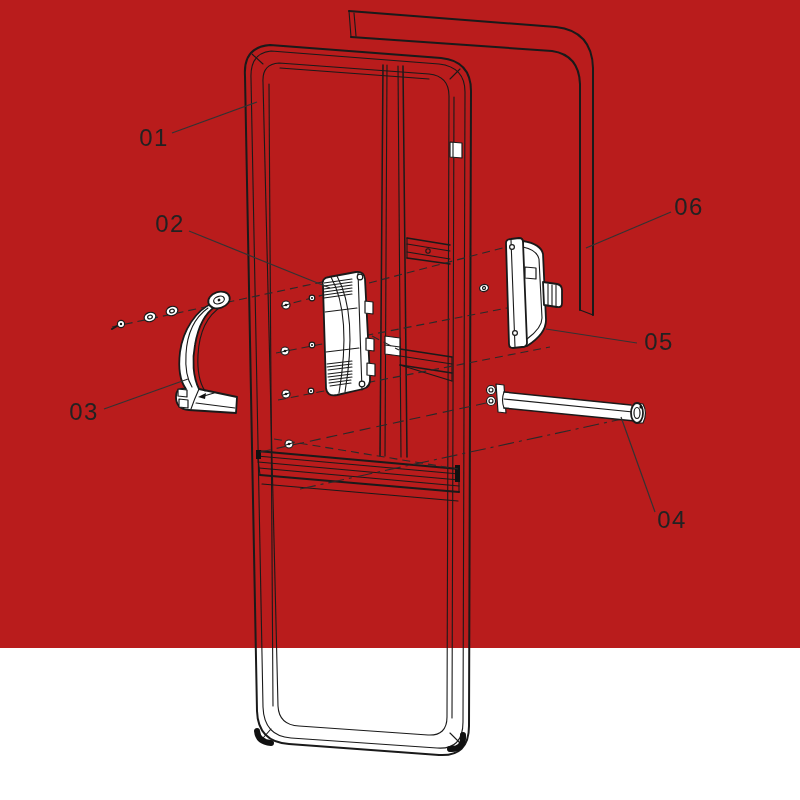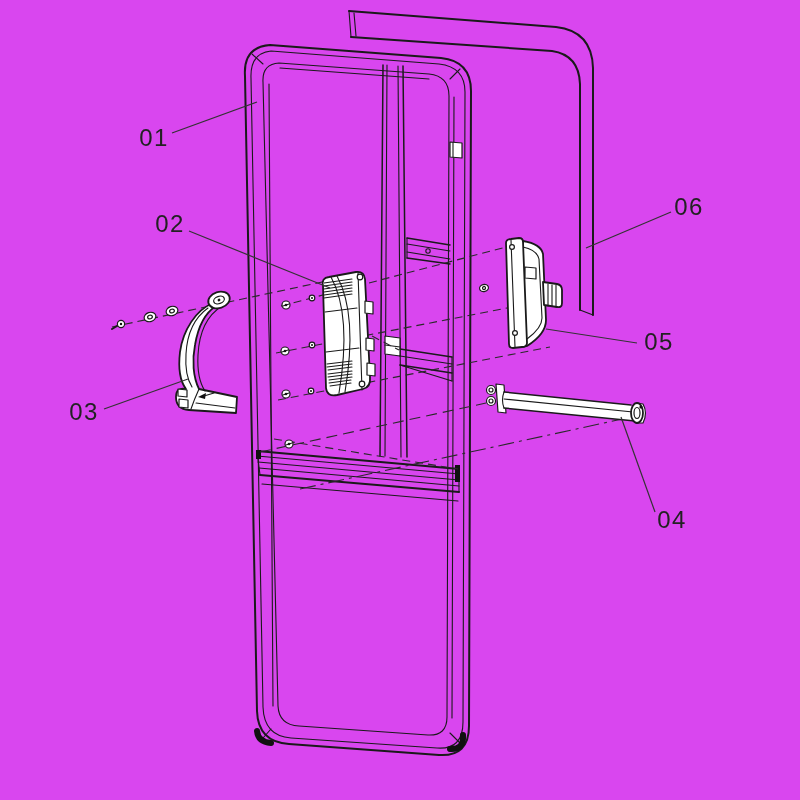--- a/index.html
+++ b/index.html
@@ -1,17 +1,17 @@
 <!DOCTYPE html>
 <html><head>
 <meta charset="utf-8">
 <style>
   html,body{margin:0;padding:0;background:#ffffff;}
   body{width:800px;height:800px;overflow:hidden;font-family:"Liberation Sans",sans-serif;}
-  .stage{position:relative;width:800px;height:800px;background:#d946ef;}
+  .stage{position:relative;width:800px;height:648px;background:#b91c1c;}
   svg{display:block;}
   .ln  {fill:none;stroke:#1a1a1a;stroke-width:2;stroke-linecap:round;stroke-linejoin:round;}
   .ln1 {fill:none;stroke:#1a1a1a;stroke-width:1.1;stroke-linecap:round;stroke-linejoin:round;}
   .ln14{fill:none;stroke:#1a1a1a;stroke-width:1.5;stroke-linecap:round;stroke-linejoin:round;}
   .fw  {fill:#ffffff;stroke:#1a1a1a;stroke-width:1.8;stroke-linejoin:round;}
   .fw1 {fill:#ffffff;stroke:#1a1a1a;stroke-width:1.2;stroke-linejoin:round;}
   .dash{fill:none;stroke:#2a2a2a;stroke-width:1.1;stroke-dasharray:8 5;}
   .dashL{fill:none;stroke:#2a2a2a;stroke-width:1.1;stroke-dasharray:11 6;}
   .dashdot{fill:none;stroke:#2a2a2a;stroke-width:1.1;stroke-dasharray:16 5 3 5;}
   .dark{fill:#111111;stroke:none;}

